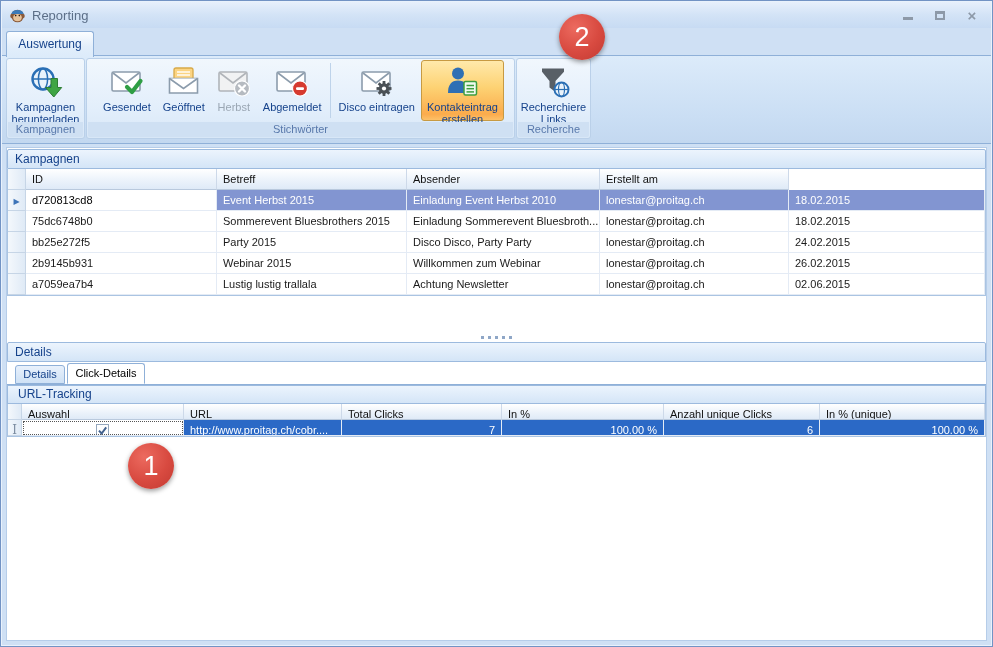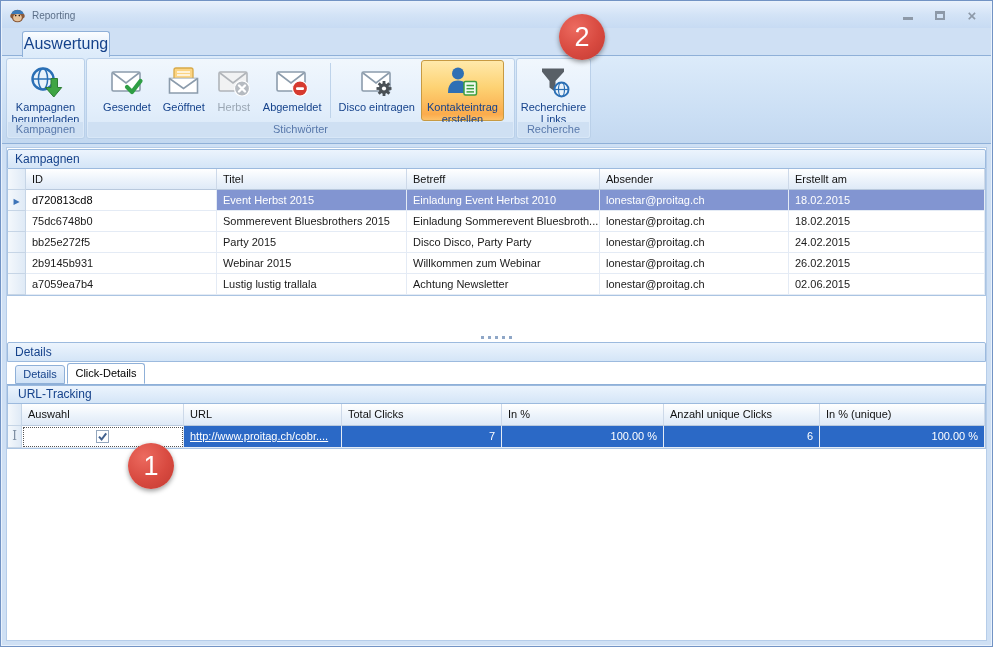--- a/index.html
+++ b/index.html
@@ -1,31 +1,31 @@
 <!DOCTYPE html>
 <html><head>
 <meta charset="utf-8">
 <style>
   html,body{margin:0;padding:0;background:#9eb6d4;font-family:"Liberation Sans","DejaVu Sans",sans-serif;}
   .window{position:relative;width:993px;height:647px;box-sizing:border-box;background:#cfe0f4;
           border:1px solid #7293c4;box-shadow:inset 0 0 0 1px #e9f2fc;overflow:hidden;}
   
   .titlebar{position:absolute;left:1px;right:1px;top:1px;height:26px;
             background:linear-gradient(#e7f0fc,#d3e3f6 50%,#c7dbf3);display:flex;align-items:center;padding:0 7px;}
-  .title-text{color:#5c6f88;font-size:10px;margin-left:6px;}
+  .title-text{color:#5c6f88;font-size:13px;margin-left:6px;}
   .win-buttons{position:absolute;right:12px;top:7px;display:flex;gap:18px;align-items:center;}
   .wbtn{width:14px;height:13px;display:flex;align-items:center;justify-content:center;cursor:default;}
   .glyph-min{width:10px;height:3px;background:#8d99a8;margin-top:6px;}
   .glyph-max{width:10px;height:9px;border:2px solid #8d99a8;border-top-width:3px;box-sizing:border-box;}
   .glyph-close{color:#8d99a8;font-size:15px;font-weight:bold;line-height:13px;}
   
   .tabstrip{position:absolute;left:1px;right:1px;top:27px;height:27px;border-bottom:1px solid #8fb0d8;}
-  .ribbon-tab{position:absolute;left:20px;top:3px;width:86px;height:25px;z-index:2;
+  .ribbon-tab{position:absolute;left:4px;top:3px;width:86px;height:25px;z-index:2;
               background:linear-gradient(#fbfdff,#e2eefb 60%,#dcebfa);border:1px solid #8fb0d8;border-bottom:none;
-              border-radius:3px 3px 0 0;color:#15428b;font-size:16px;text-align:center;line-height:24px;}
+              border-radius:3px 3px 0 0;color:#15428b;font-size:12px;text-align:center;line-height:24px;}
   
   .ribbon{position:absolute;left:1px;right:1px;top:55px;height:87px;
           background:linear-gradient(#dcebfa,#cadef4 70%,#c3d8f0);border-bottom:1px solid #8fb0d8;}
   .rgroup{position:absolute;top:2px;bottom:4px;border:1px solid #bad0e9;border-radius:3px;
           background:linear-gradient(#f1f7fd,#e2eefb 65%,#d8e7f7);}
   #g-kampagnen{left:4px;width:77px;}
   #g-stichwoerter{left:84px;width:427px;}
   #g-recherche{left:514px;width:73px;}
   .rgroup-caption{position:absolute;left:1px;right:1px;bottom:1px;height:15px;background:#cfe0f3;
                   border-radius:0 0 2px 2px;color:#5878ab;font-size:11px;text-align:center;line-height:15px;}
@@ -45,21 +45,21 @@
                 color:#15428b;font-size:12px;line-height:18px;padding-left:7px;}
   #campaigns-header{top:1px;}
   #details-header{top:194px;}
   
   .grid{position:absolute;left:0;right:0;font-size:11px;color:#1a1a1a;border:1px solid #aac4e2;border-top:none;box-sizing:border-box;}
   #campaigns-grid{top:21px;}
   #details-grid{top:256px;}
   .grow{display:grid;}
   .cgrid .grow{grid-template-columns:18px 191px 190px 193px 189px 1fr;height:21px;line-height:20px;}
   .cgrid .ghead{height:21px;line-height:20px;}
-  .dgrid .grow{grid-template-columns:14px 162px 158px 160px 162px 156px 1fr;height:22px;line-height:21px;}
+  .dgrid .grow{grid-template-columns:14px 162px 158px 160px 162px 156px 1fr;height:16px;line-height:21px;}
   .gcell,.ghcell,.gind{overflow:hidden;white-space:nowrap;padding:0 6px;box-sizing:border-box;}
   .ghcell{background:linear-gradient(#ffffff,#ecf3fb 55%,#dfeaf7);border-right:1px solid #cdd9e9;border-bottom:1px solid #b9c9dd;color:#111;}
   .gcell{border-right:1px solid #e4ebf5;border-bottom:1px solid #e4ebf5;background:#fff;}
   .gind{padding:0;background:linear-gradient(to right,#f4f8fc,#dfeaf6);border-right:1px solid #c6d5e6;border-bottom:1px solid #c6d5e6;
         text-align:center;}
   .cgrid .row.sel .gcell{background:#8295d1;color:#fff;}
   .cgrid .row.sel .gcell.focus-white{background:#fff;color:#000;}
   .arrow-ind{color:#3e74b8;font-size:8px;line-height:20px;}
   .edit-ind{font-family:"DejaVu Serif",serif;color:#7c8da1;font-size:12px;line-height:21px;}
   .dgrid .gcell.selc{background:#2b69c6;color:#fff;}
@@ -242,21 +242,20 @@
   </div>
 
   <div class="client">
 
     <div class="panel-header" id="campaigns-header">Kampagnen</div>
 
     <div class="grid cgrid" id="campaigns-grid">
       <div class="grow ghead">
           <div class="gind"></div>
           <div class="ghcell">ID</div>
-          <div class="ghcell">Titel</div>
           <div class="ghcell">Betreff</div>
           <div class="ghcell">Absender</div>
           <div class="ghcell">Erstellt am</div>
         </div>
       <div class="gbody">
           <div class="grow row sel">
             <div class="gind"><span class="arrow-ind">▶</span></div>
             <div class="gcell focus-white">d720813cd8</div>
             <div class="gcell">Event Herbst 2015</div>
             <div class="gcell">Einladung Event Herbst 2010</div>

